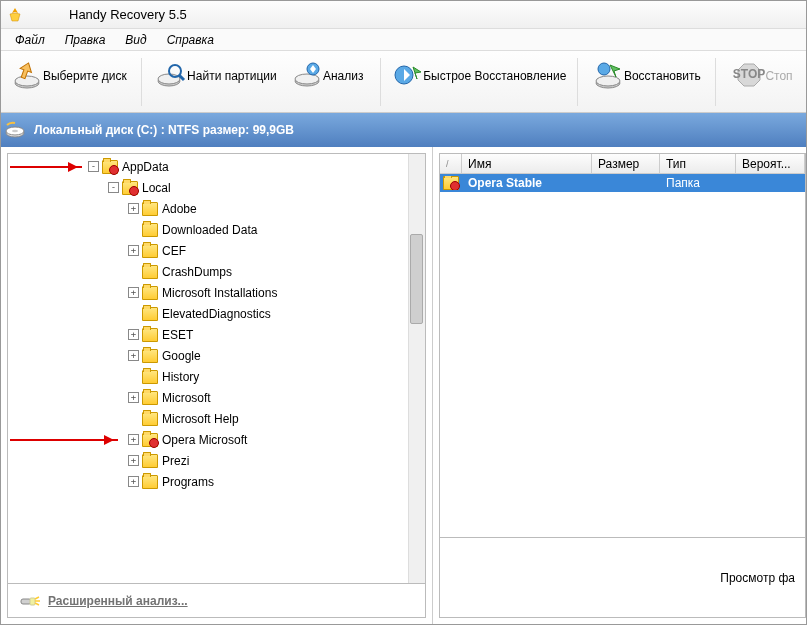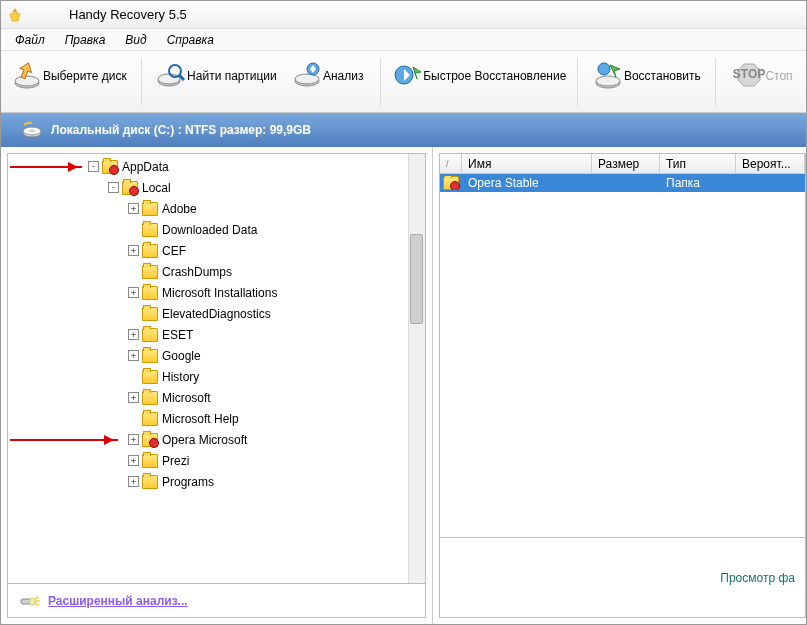--- a/index.html
+++ b/index.html
@@ -8,58 +8,58 @@
 .titlebar .logo { width: 16px; height: 16px; margin-right: 6px; display:flex; align-items:center; justify-content:center; }
 .titlebar .title { font-size: 13px; }
 .menubar { display: flex; height: 22px; align-items: center; padding: 0 4px; background: #fafafa; border-bottom: 1px solid #ddd; }
 .menubar .menu-item { padding: 2px 10px; cursor: default; font-style: italic; }
 .toolbar { display: flex; align-items: flex-start; height: 62px; padding: 5px 4px 3px; background: linear-gradient(#fefefe,#f3f3f3); border-bottom: 1px solid #ccc; }
 .tool-btn { display: flex; flex-direction: row; align-items: center; justify-content:center; padding: 2px 10px; margin: 0 2px; border: 1px solid transparent; border-radius: 3px; cursor: default; min-width:70px; }
 .tool-btn .ticon { width: 32px; height: 32px; display:flex; align-items:center; justify-content:center; }
 .tool-btn .tlabel { margin-top: 2px; white-space: nowrap; }
 .tool-btn.disabled .tlabel { color: #aaa; }
 .tool-sep { width: 1px; height: 48px; background: #ddd; margin: 2px 8px; }
-.disk-header { height: 34px; display:flex; align-items:center; padding: 0 20px; background: linear-gradient(#7aa9de,#4f7fbf); color:#fff; font-size:16px; font-weight:bold; }
+.disk-header { height: 34px; display:flex; align-items:center; padding: 0 3px; background: linear-gradient(#7aa9de,#4f7fbf); color:#fff; font-size:16px; font-weight:bold; }
 .disk-header .dicon { width:22px; height:22px; margin-right:8px; }
 .main { display:flex; height: calc(625px - 28px - 22px - 62px - 34px - 2px); }
 .left-pane { width: 432px; display:flex; flex-direction:column; border-right: 1px solid #ccc; padding:6px; }
 .tree-wrap { flex:1; border:1px solid #bbb; background:#fff; position:relative; overflow:hidden; }
 .tree { position:absolute; inset:0; overflow-y:auto; overflow-x:hidden; padding: 2px 0 2px 2px; }
 .tree-scroll-track { position:absolute; right:0; top:0; bottom:0; width:17px; background:#f0f0f0; border-left:1px solid #ddd; }
 .tree-scroll-thumb { position:absolute; right:2px; top:80px; width:13px; height:90px; background:#cfcfcf; border:1px solid #aaa; border-radius:2px; }
 .node { display:flex; align-items:center; height:21px; white-space:nowrap; }
 .exp { width:11px; height:11px; border:1px solid #888; background:#fff; display:flex; align-items:center; justify-content:center; font-size:9px; line-height:9px; margin-right:3px; cursor:default; font-family:monospace; color:#555;}
 .ficon { width:16px; height:14px; margin-right:4px; background:linear-gradient(#ffe680,#ffcc33); border:1px solid #cc9900; border-radius:1px 1px 0 0; position:relative; }
 .ficon::before { content:''; position:absolute; top:-3px; left:0; width:6px; height:3px; background:#ffd966; border:1px solid #cc9900; border-bottom:none; border-radius:1px 1px 0 0; }
 .ficon.red::after { content:''; position:absolute; right:-2px; bottom:-2px; width:8px; height:8px; background:#e03030; border:1px solid #900; border-radius:50%; }
 .nlabel { }
 .arrow-ann { position:absolute; height:2px; background:#d00; }
 .arrow-ann::after { content:''; position:absolute; right:-1px; top:-4px; border:5px solid transparent; border-left:10px solid #d00; }
 .adv-bar { height:34px; border:1px solid #bbb; border-top:none; display:flex; align-items:center; padding:0 10px; background:#fff; }
 .adv-bar .aicon { width:22px; height:22px; margin-right:8px; }
-.adv-link { color:#8b5cf6; text-decoration:underline; font-weight:bold; cursor:default; }
+.adv-link { color:#737373; text-decoration:underline; font-weight:bold; cursor:default; }
 .right-pane { flex:1; display:flex; flex-direction:column; padding:6px 0 6px 6px; }
 .list-wrap { flex:1; border:1px solid #bbb; background:#fff; position:relative; overflow:hidden; }
 .list-head { display:flex; height:20px; background:linear-gradient(#fdfdfd,#ececec); border-bottom:1px solid #ccc; }
 .col { border-right:1px solid #ccc; padding:2px 6px; display:flex; align-items:center; overflow:hidden; }
 .col-blank { width:22px; }
 .col-name { width:130px; }
 .col-size { width:68px; }
 .col-type { width:76px; }
 .col-prob { flex:1; }
 .list-body { position:absolute; top:20px; left:0; right:0; bottom:0; }
 .row { display:flex; height:18px; align-items:center; }
 .row.sel { background:#3a87d8; color:#fff; }
 .row .cell { padding:0 6px; overflow:hidden; }
 .row .c-icon { width:22px; display:flex; align-items:center; justify-content:center; padding:0; }
-.row .c-name { width:130px; }
+.row .c-name { width:130px;font-weight:bold; }
 .row .c-size { width:68px; }
 .row .c-type { width:76px; }
 .preview-pane { height:80px; border:1px solid #bbb; border-top:none; margin-top:0; display:flex; align-items:center; justify-content:flex-end; padding:0 10px; background:#fff; }
-.preview-pane .ptext { color:#0f766e; }
+.preview-pane .ptext { color:#000000; }
 svg { display:block; }
 </style>
 </head>
 <body>
 
 <div class="titlebar">
   <span class="logo">
     <svg width="16" height="16" viewBox="0 0 16 16">
         <path d="M8 1 L11 6 L8 5 L5 6 Z" fill="#f2a000"></path>
         <path d="M3 7 L8 6 L13 7 L11 14 L5 14 Z" fill="#ffcf40" stroke="#cc8800" stroke-width="0.5"></path>

